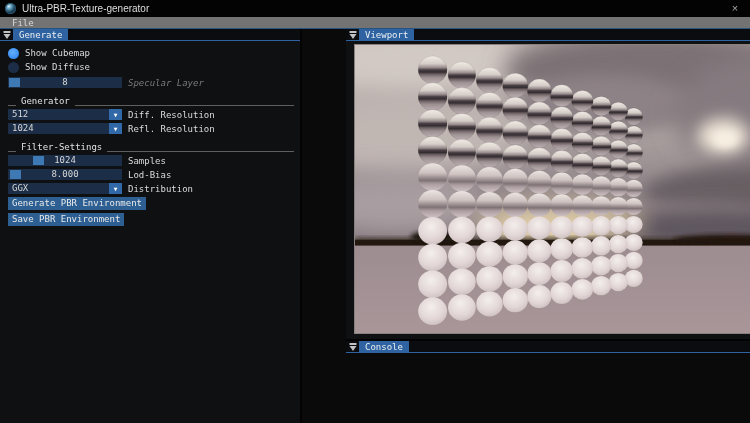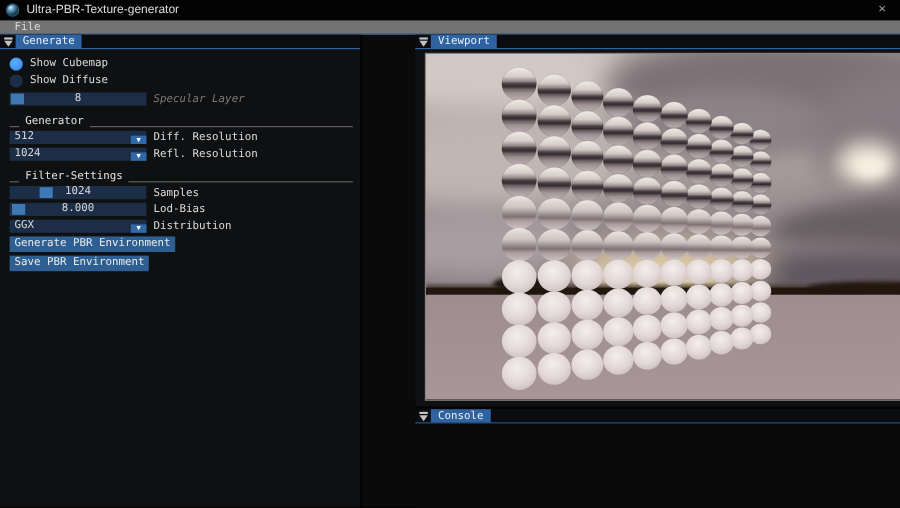--- a/index.html
+++ b/index.html
@@ -44,21 +44,21 @@
   .radio-row { display:flex; align-items:center; gap:6px; height:14px; }
   .radio { width:11px; height:11px; border-radius:50%; background:var(--frame); flex:0 0 auto; }
   .radio.on { background:radial-gradient(circle at 42% 38%, #63aefc 0%, #4296fa 55%, #2b6fc6 100%); }
 
   .widget-row { display:flex; align-items:center; gap:6px; height:11px; margin-top:3px; }
   .frame { width:114px; height:11px; background:var(--frame); position:relative;
            flex:0 0 auto; }
   .slider-value { position:absolute; inset:0; text-align:center; line-height:11px;
                   color:#d6d6d6; }
   .grab { position:absolute; top:1px; width:11px; height:9px; background:var(--grab); }
-  .combo { display:flex;align-items:flex-end; }
+  .combo { display:flex; }
   .combo-value { flex:1; line-height:11px; padding-left:4px; color:#d6d6d6; overflow:hidden; }
   .combo-arrow { width:13px; background:var(--arrow); display:flex; align-items:center;
                  justify-content:center; color:#fff; font-size:6px; flex:0 0 auto; }
   .wlabel { color:#dcdcdc; white-space:nowrap; }
   .wlabel.dim { color:#7a7a7a;font-style:italic; }
 
   .sep-row { display:flex; align-items:flex-end; gap:5px; margin-top:7px; height:11px; }
   .sep-line { height:1px; background:#5f5f5f; }
   .sep-stub { width:8px; flex:0 0 auto; }
   .sep-fill { flex:1; }

